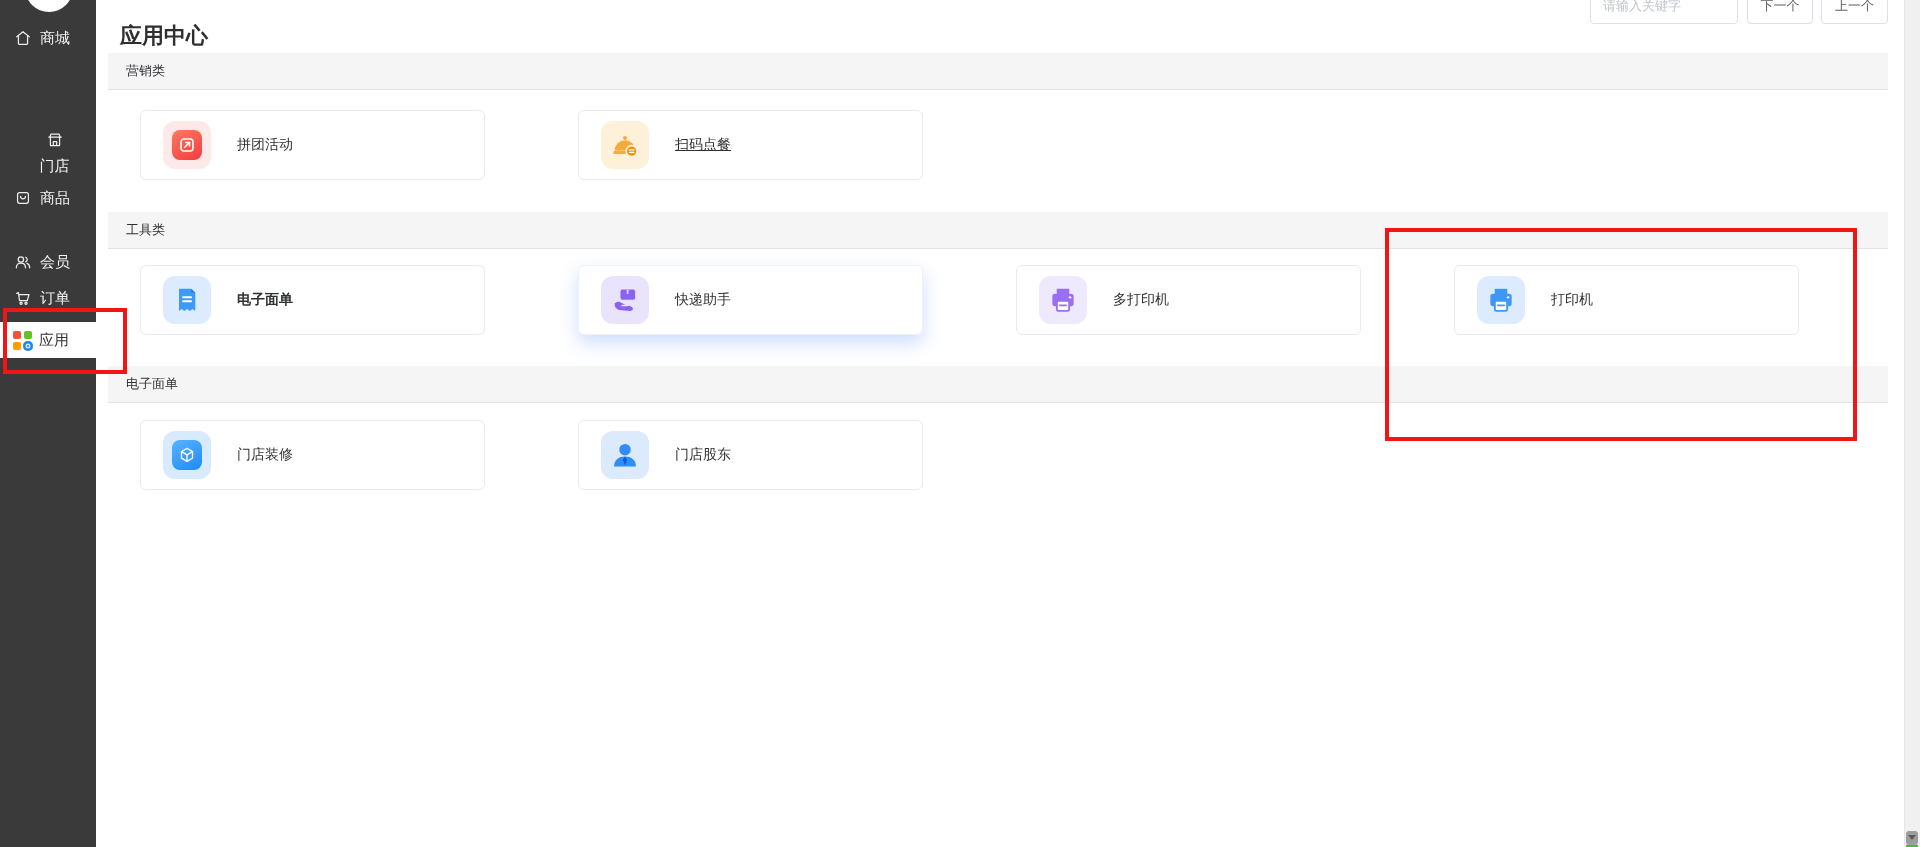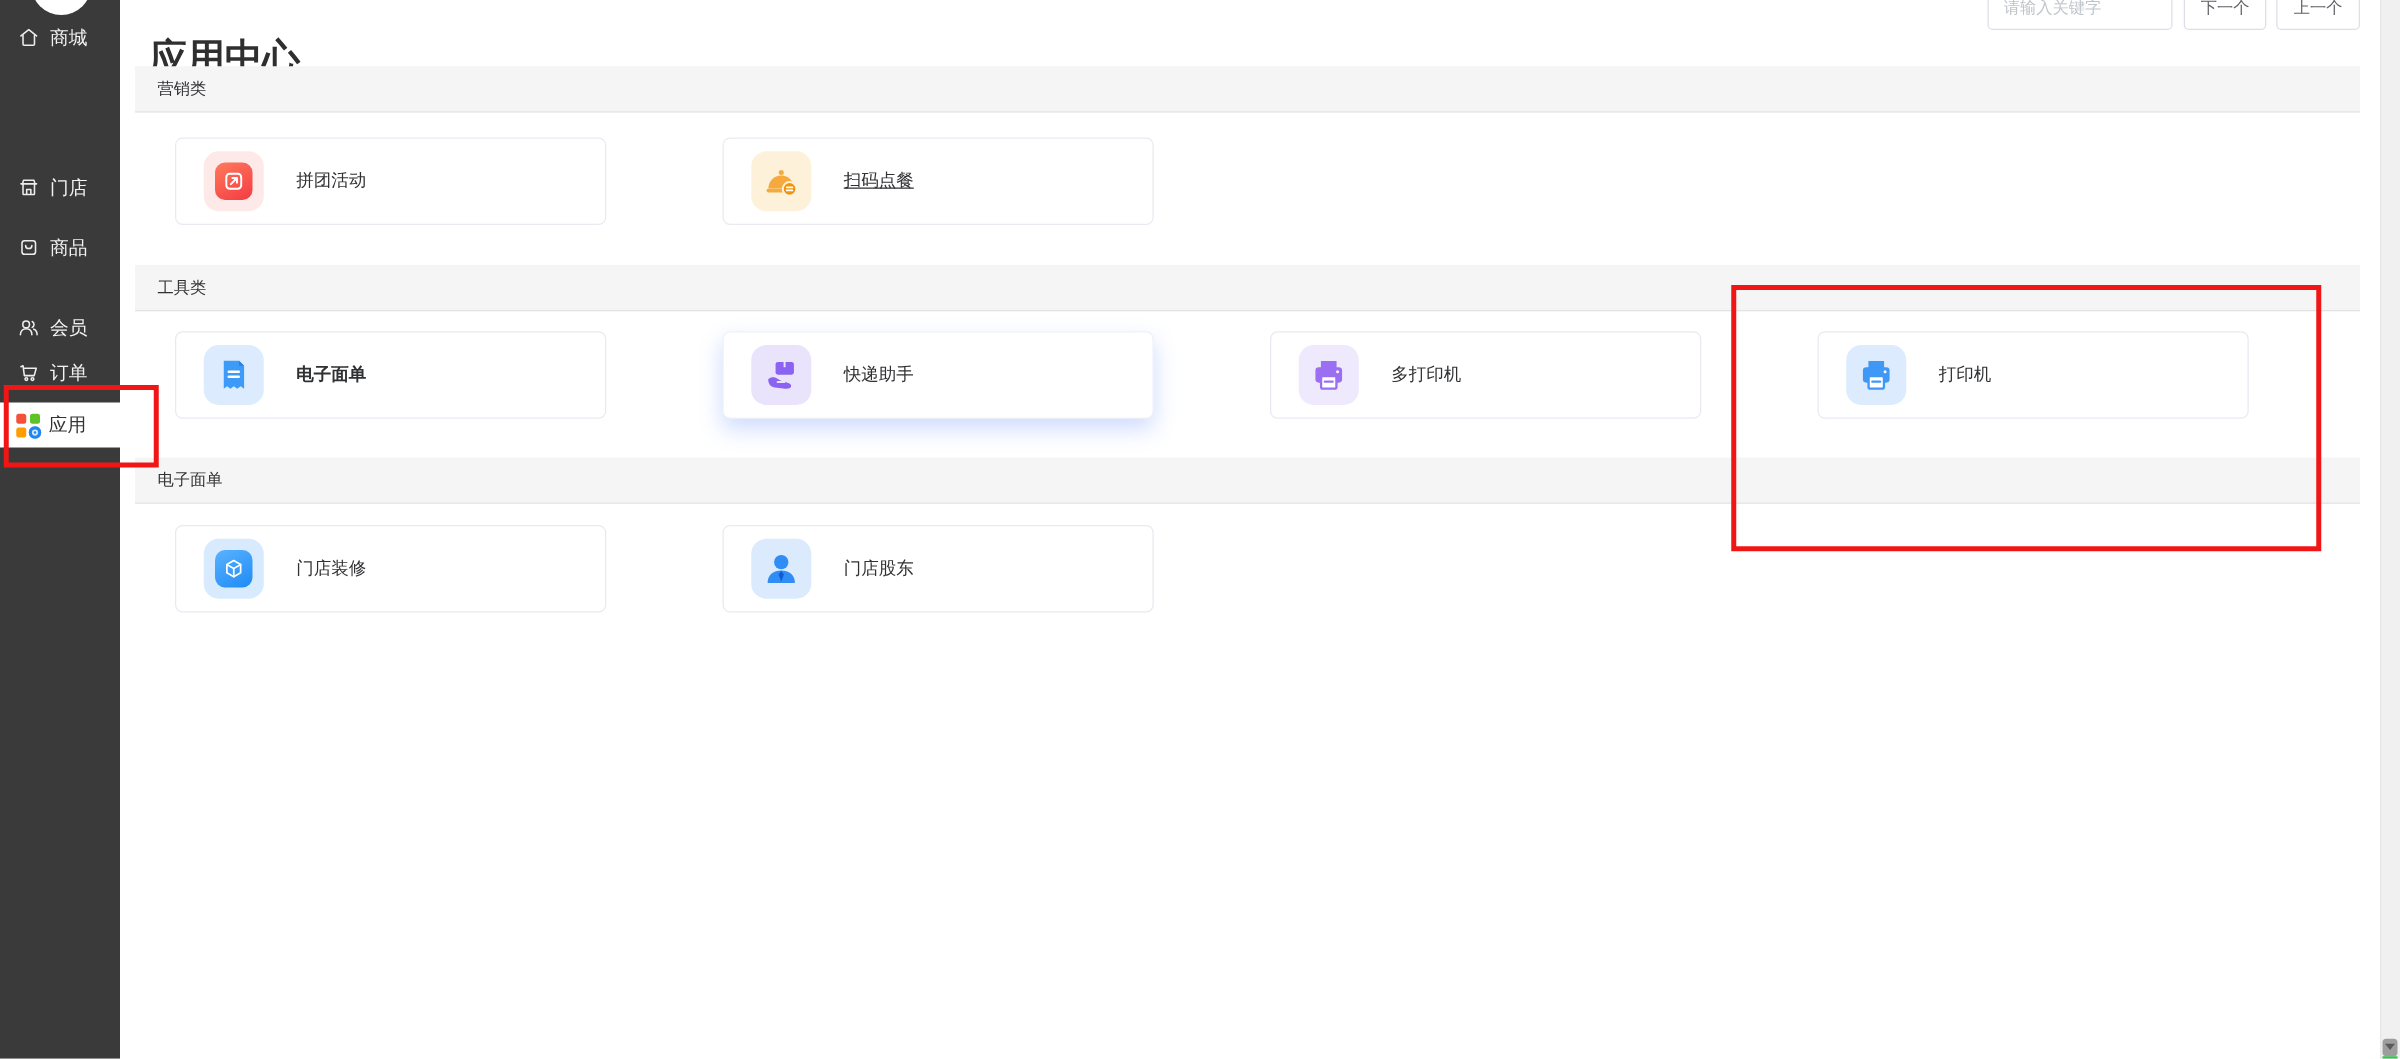--- a/index.html
+++ b/index.html
@@ -21,21 +21,21 @@
   .nav-ico svg{width:20px;height:20px;stroke:#ededed;fill:none;stroke-width:1.5;stroke-linecap:round;stroke-linejoin:round}
   
   .apps-ico{width:19px;height:19px;position:relative;flex:0 0 19px}
   .apps-ico .sq{position:absolute;width:8px;height:8px;border-radius:2px}
   .apps-ico .tl{left:0;top:0;background:#f4503a}
   .apps-ico .tr{right:0;top:0;background:#5dc327}
   .apps-ico .bl{left:0;bottom:0;background:#ff9c00}
   .apps-ico .lens{position:absolute;right:-1px;bottom:-1px;width:10px;height:10px;border-radius:50%;
     background:#1f86f0;box-shadow:inset 0 0 0 2.5px #1f86f0,inset 0 0 0 4px #cfe6ff}
   
-  .page-title{position:absolute;left:120px;top:6px;font-size:30px;color:#2f2f2f}
+  .page-title{position:absolute;left:120px;top:6px;font-size:22px;color:#2f2f2f}
   .kw-input{
     position:absolute;left:1590px;top:-13px;width:148px;height:37px;box-sizing:border-box;
     border:1px solid #dcdfe6;border-radius:4px;padding:0 12px;font-size:13px;color:#606266;
     outline:none;background:#fff;font-family:inherit;
   }
   .kw-input::placeholder{color:#c0c4cc}
   .nav-btn{
     position:absolute;top:-13px;height:37px;box-sizing:border-box;border:1px solid #dcdfe6;
     border-radius:4px;background:#fff;font-size:13px;color:#606266;cursor:pointer;font-family:inherit;
     padding:0;
@@ -66,30 +66,30 @@
   .scroll-thumb{position:absolute;left:1906px;bottom:2px;width:12px;height:14px;background:#9d9d9d;border-radius:3px;z-index:4;cursor:pointer}
   .scroll-thumb:after{content:"";position:absolute;left:2px;top:4px;border-left:4px solid transparent;border-right:4px solid transparent;border-top:5px solid #5a5a5a}
   .scroll-green{position:absolute;left:1906px;bottom:0;width:12px;height:2px;background:#36c24d;z-index:4}
 </style>
 </head>
 <body>
 
 <aside class="sidebar">
   <div class="avatar"></div>
   <nav id="sidebar-nav">
-      <div class="nav-item" style="top: 0; align-items: flex-end;">
+      <div class="nav-item" style="top: 18px;">
         <span class="nav-ico">
           <svg viewBox="0 0 24 24">
             <path d="M4.5 10.5 L12 4.5 l7.5 6"></path>
             <path d="M6.5 9.8 V18.5 a1 1 0 0 0 1 1 h9 a1 1 0 0 0 1-1 V9.8"></path>
           </svg>
         </span>
         <span>商城</span>
       </div>
-      <div class="nav-item" style="top: 130px;">
+      <div class="nav-item" style="top: 130px; flex-direction: column;">
         <span class="nav-ico">
           <svg viewBox="0 0 24 24">
             <path d="M6 8.5 l1-3.5 h10 l1 3.5"></path>
             <path d="M4.5 8.5 h15"></path>
             <path d="M6.5 8.5 v9.5 a.8.8 0 0 0 .8.8 h9.4 a.8.8 0 0 0 .8-.8 V8.5"></path>
             <path d="M10 18.5 v-4.5 h4 v4.5"></path>
           </svg>
         </span>
         <span>门店</span>
       </div>

